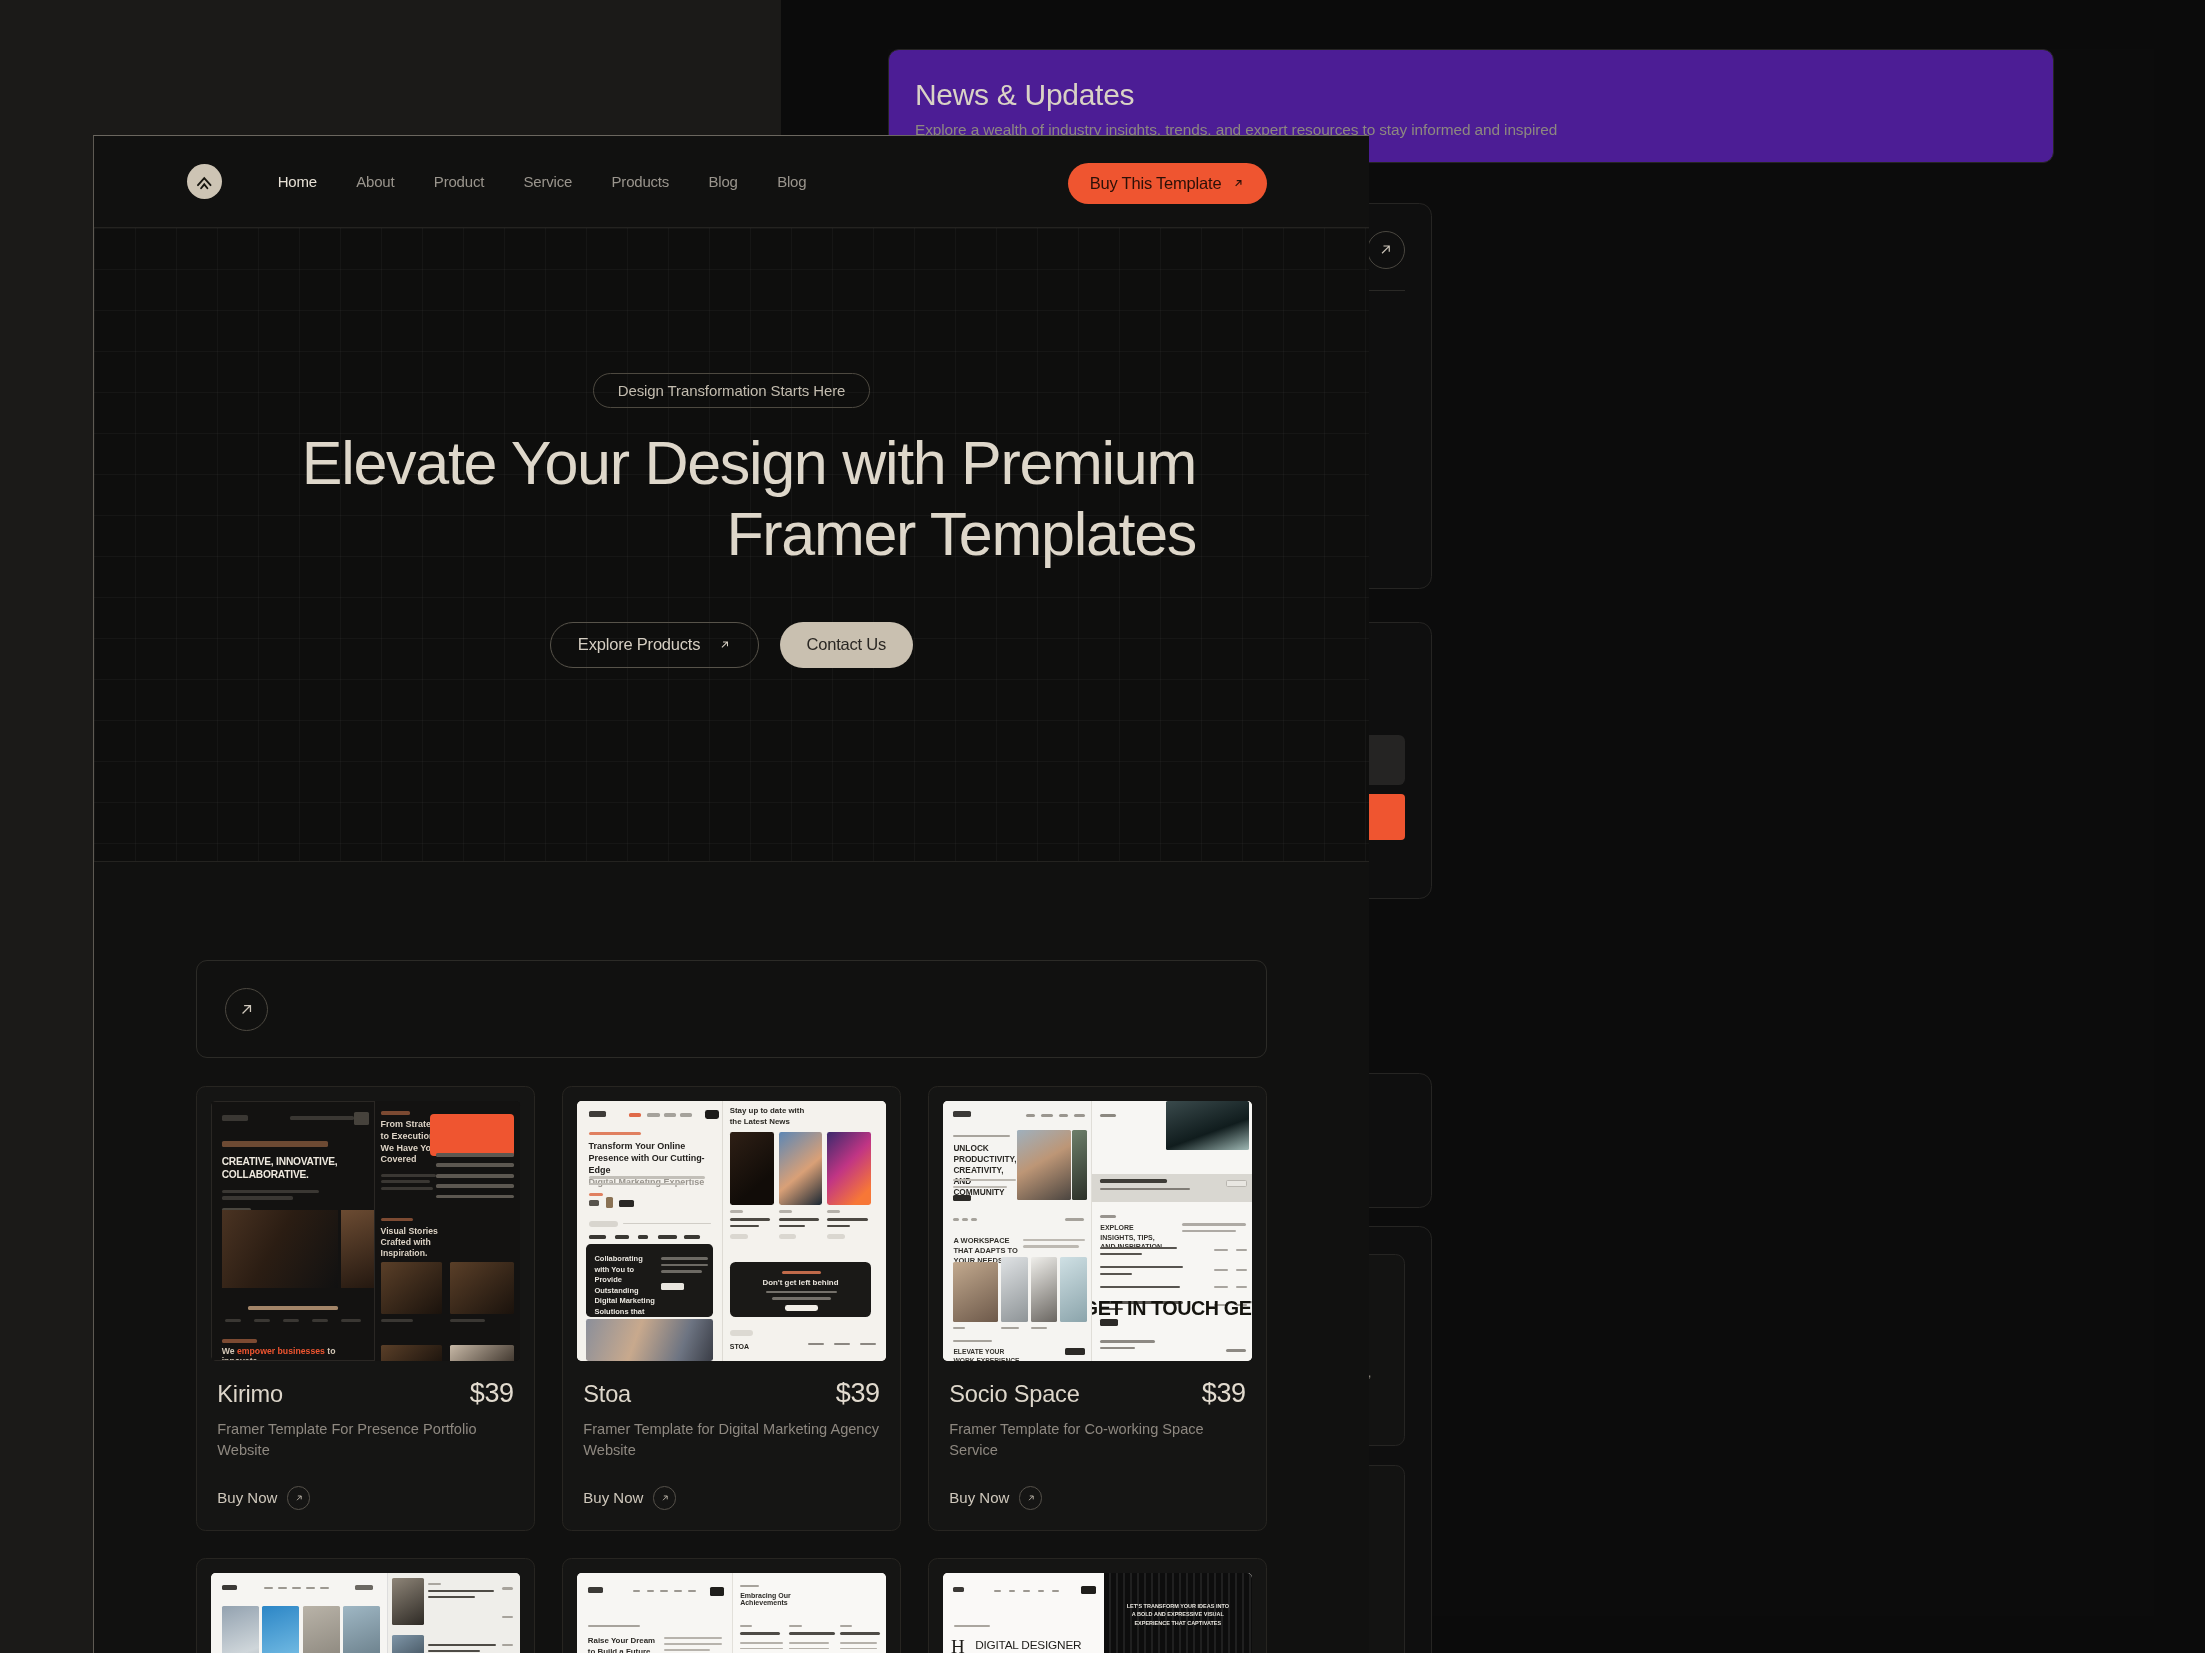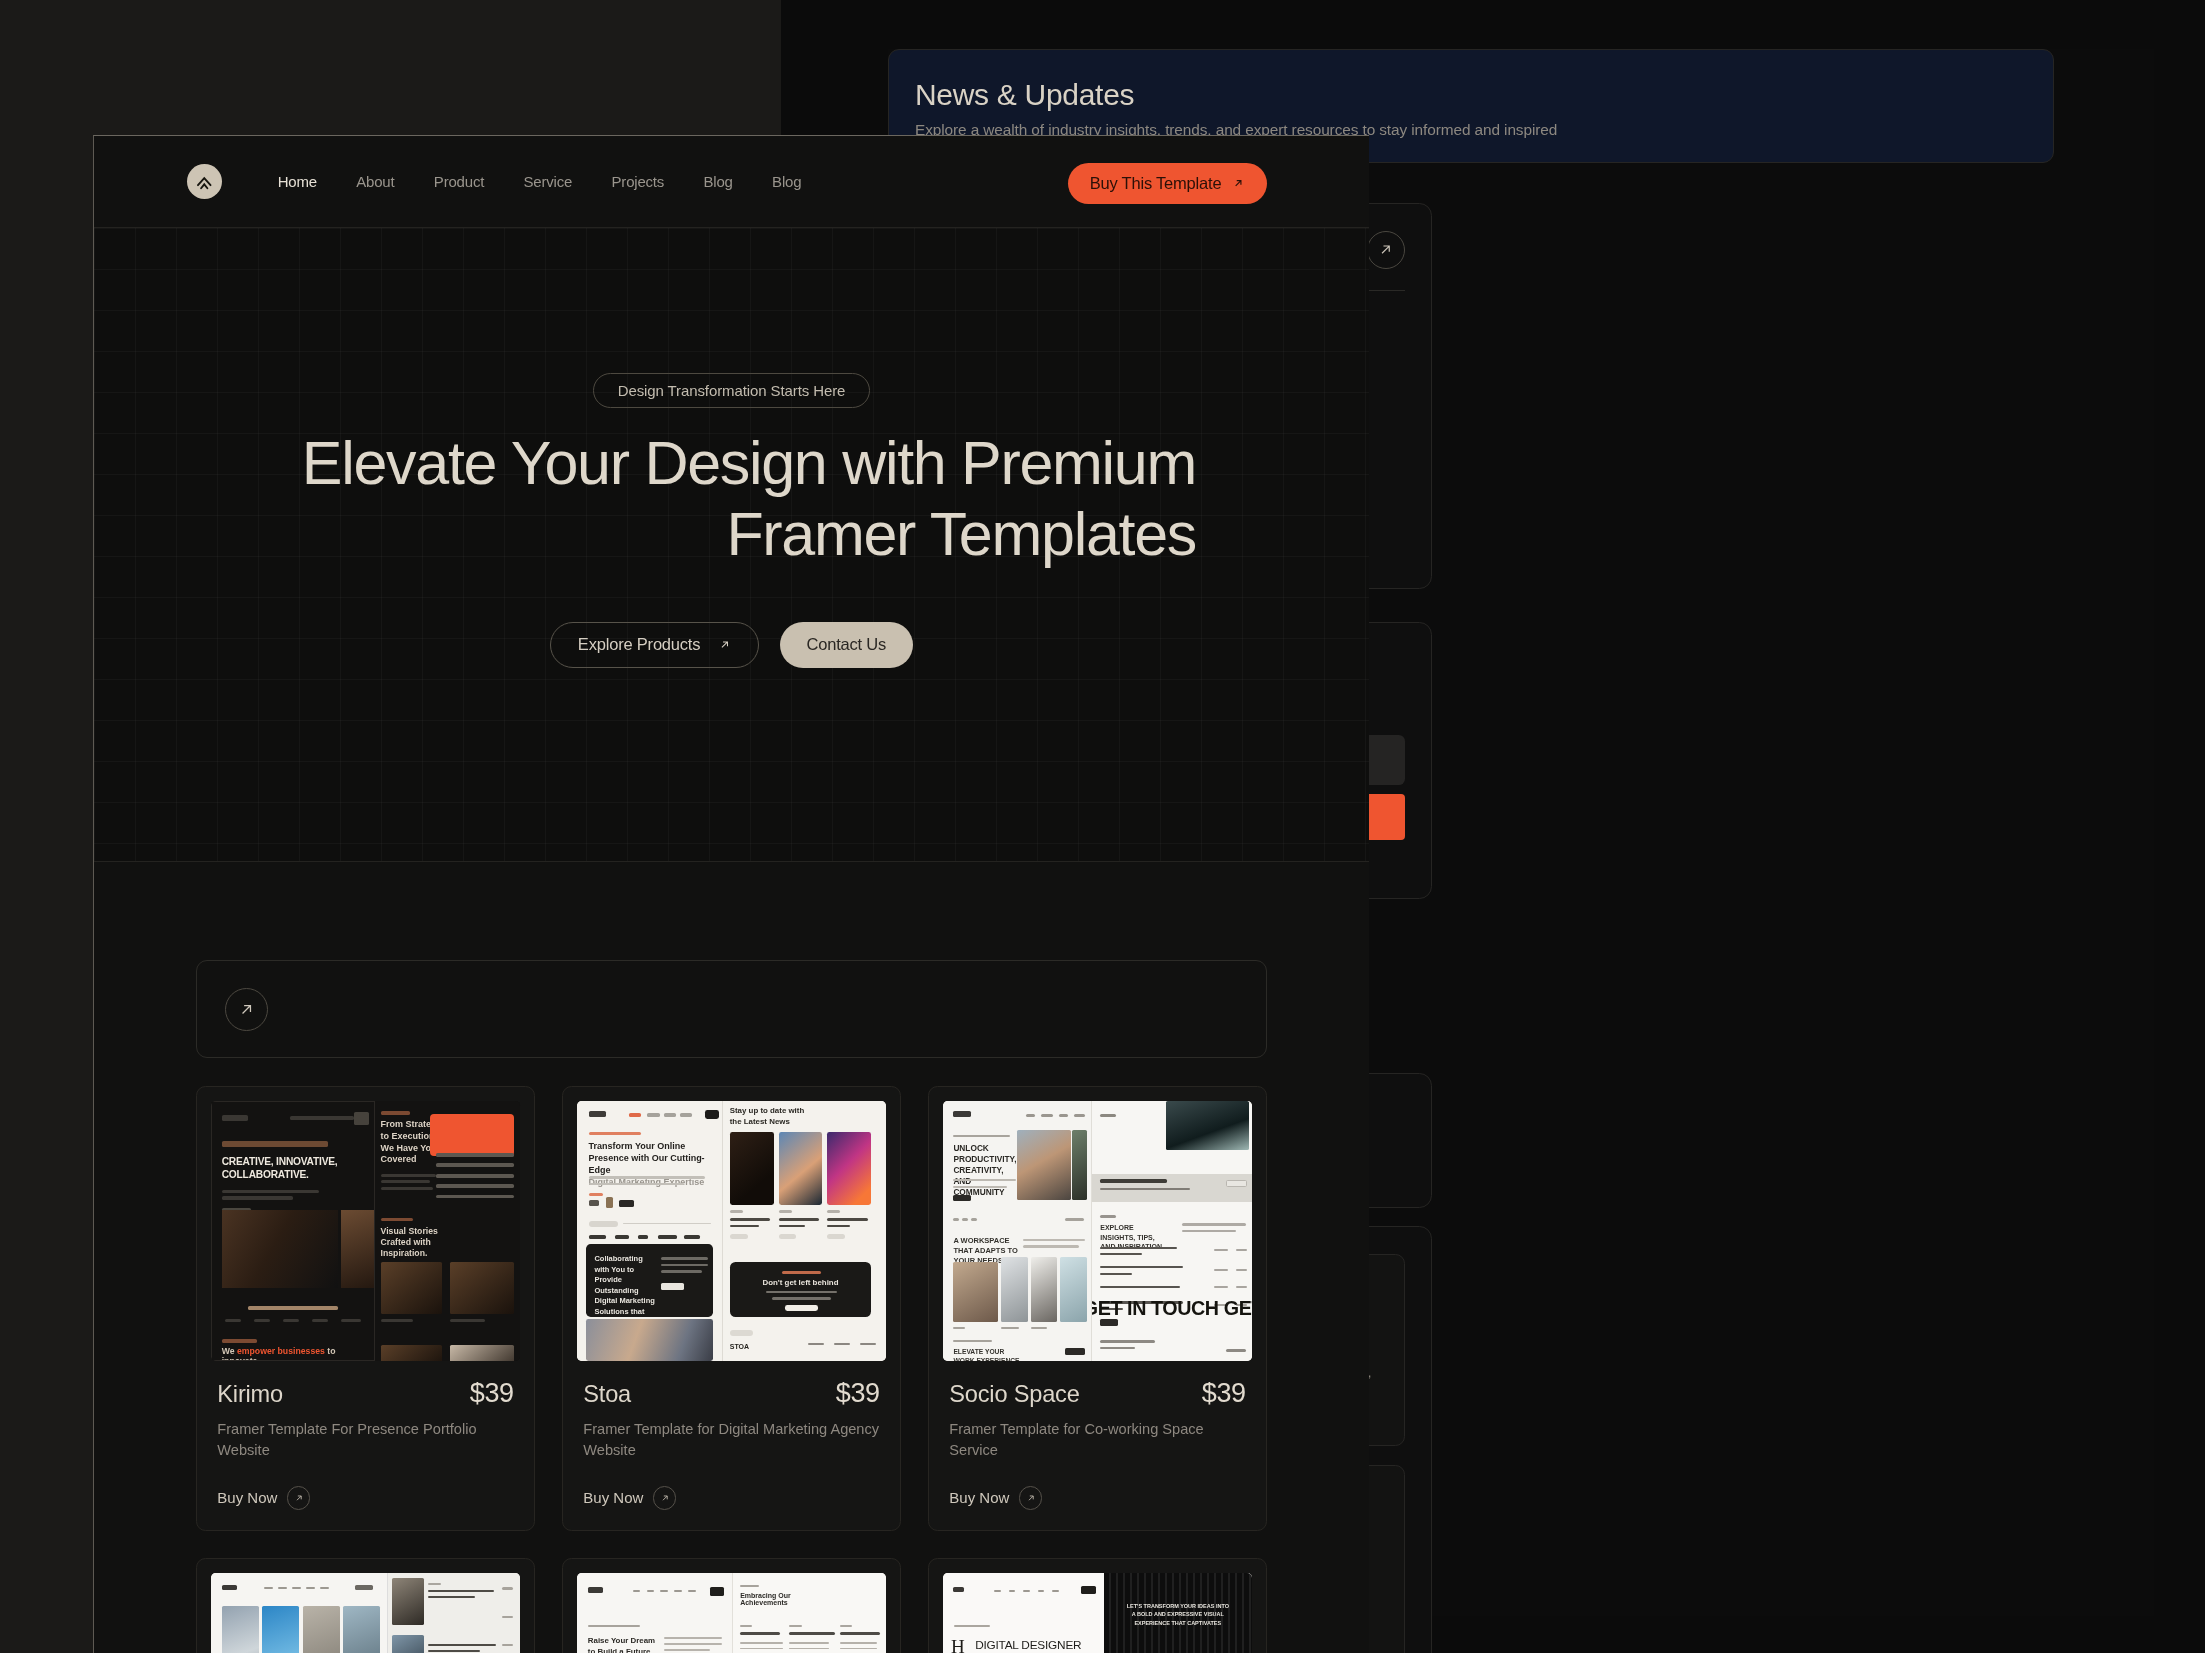--- a/index.html
+++ b/index.html
@@ -15,21 +15,21 @@
   .backdrop-left  { position:absolute; left:0; top:0; width:781px; height:1654px; background:#1b1a18; }
   .backdrop-right { position:absolute; left:781px; top:0; width:1424px; height:1654px; background:#0b0b0b; }
 
   
   .news-window {
     position:absolute; left:888px; top:49px; width:1266px; height:1567px;
     background:#0c0c0c;
   }
   .news-card {
     position:absolute; left:0; top:0; width:1166px; height:114px;
-    background:#0f172a; border:0.8px solid #262523; border-radius:11px;
+    background:#4c1d95; border:0.8px solid #262523; border-radius:11px;
   }
   .news-title { position:absolute; left:26px; top:28px; font-size:30px; color:#d9d2c5; letter-spacing:-0.3px; }
   .news-sub   { position:absolute; left:26px; top:71px; font-size:15.4px; color:#8d8880; letter-spacing:-0.1px; }
 
   .panel {
     position:absolute; background:#0f0f0f;
     border:0.8px solid #262523; border-radius:12.6px;
   }
   .panel-articles { left:-31.5px; top:154px; width:575px; height:386px; }
   .panel-community{ left:-31.5px; top:573px; width:575px; height:277px; }
@@ -340,21 +340,21 @@
         <svg width="20.5" height="22" viewBox="0 0 26 28" fill="none" stroke="#17150f" stroke-width="2.4" stroke-linecap="round">
           <path d="M5 18 13 9l8 9"></path>
             <path d="M9 22l4-5 4 5"></path>
         </svg>
       </div>
       <nav class="nav-links">
         <a href="#" class="active">Home</a>
         <a href="#">About</a>
         <a href="#">Product</a>
         <a href="#">Service</a>
-        <a href="#">Projects</a>
+        <a href="#">Products</a>
         <a href="#">Blog</a>
         <a href="#">Blog</a>
       </nav>
       <button class="btn-buy">
         <span>Buy This Template</span>
         <span>
           <svg width="12.6" height="12.6" viewBox="0 0 24 24" fill="none" stroke="currentColor" stroke-width="2.2">
             <path d="M7 17 17 7M9 7h8v8"></path>
           </svg>
         </span>

